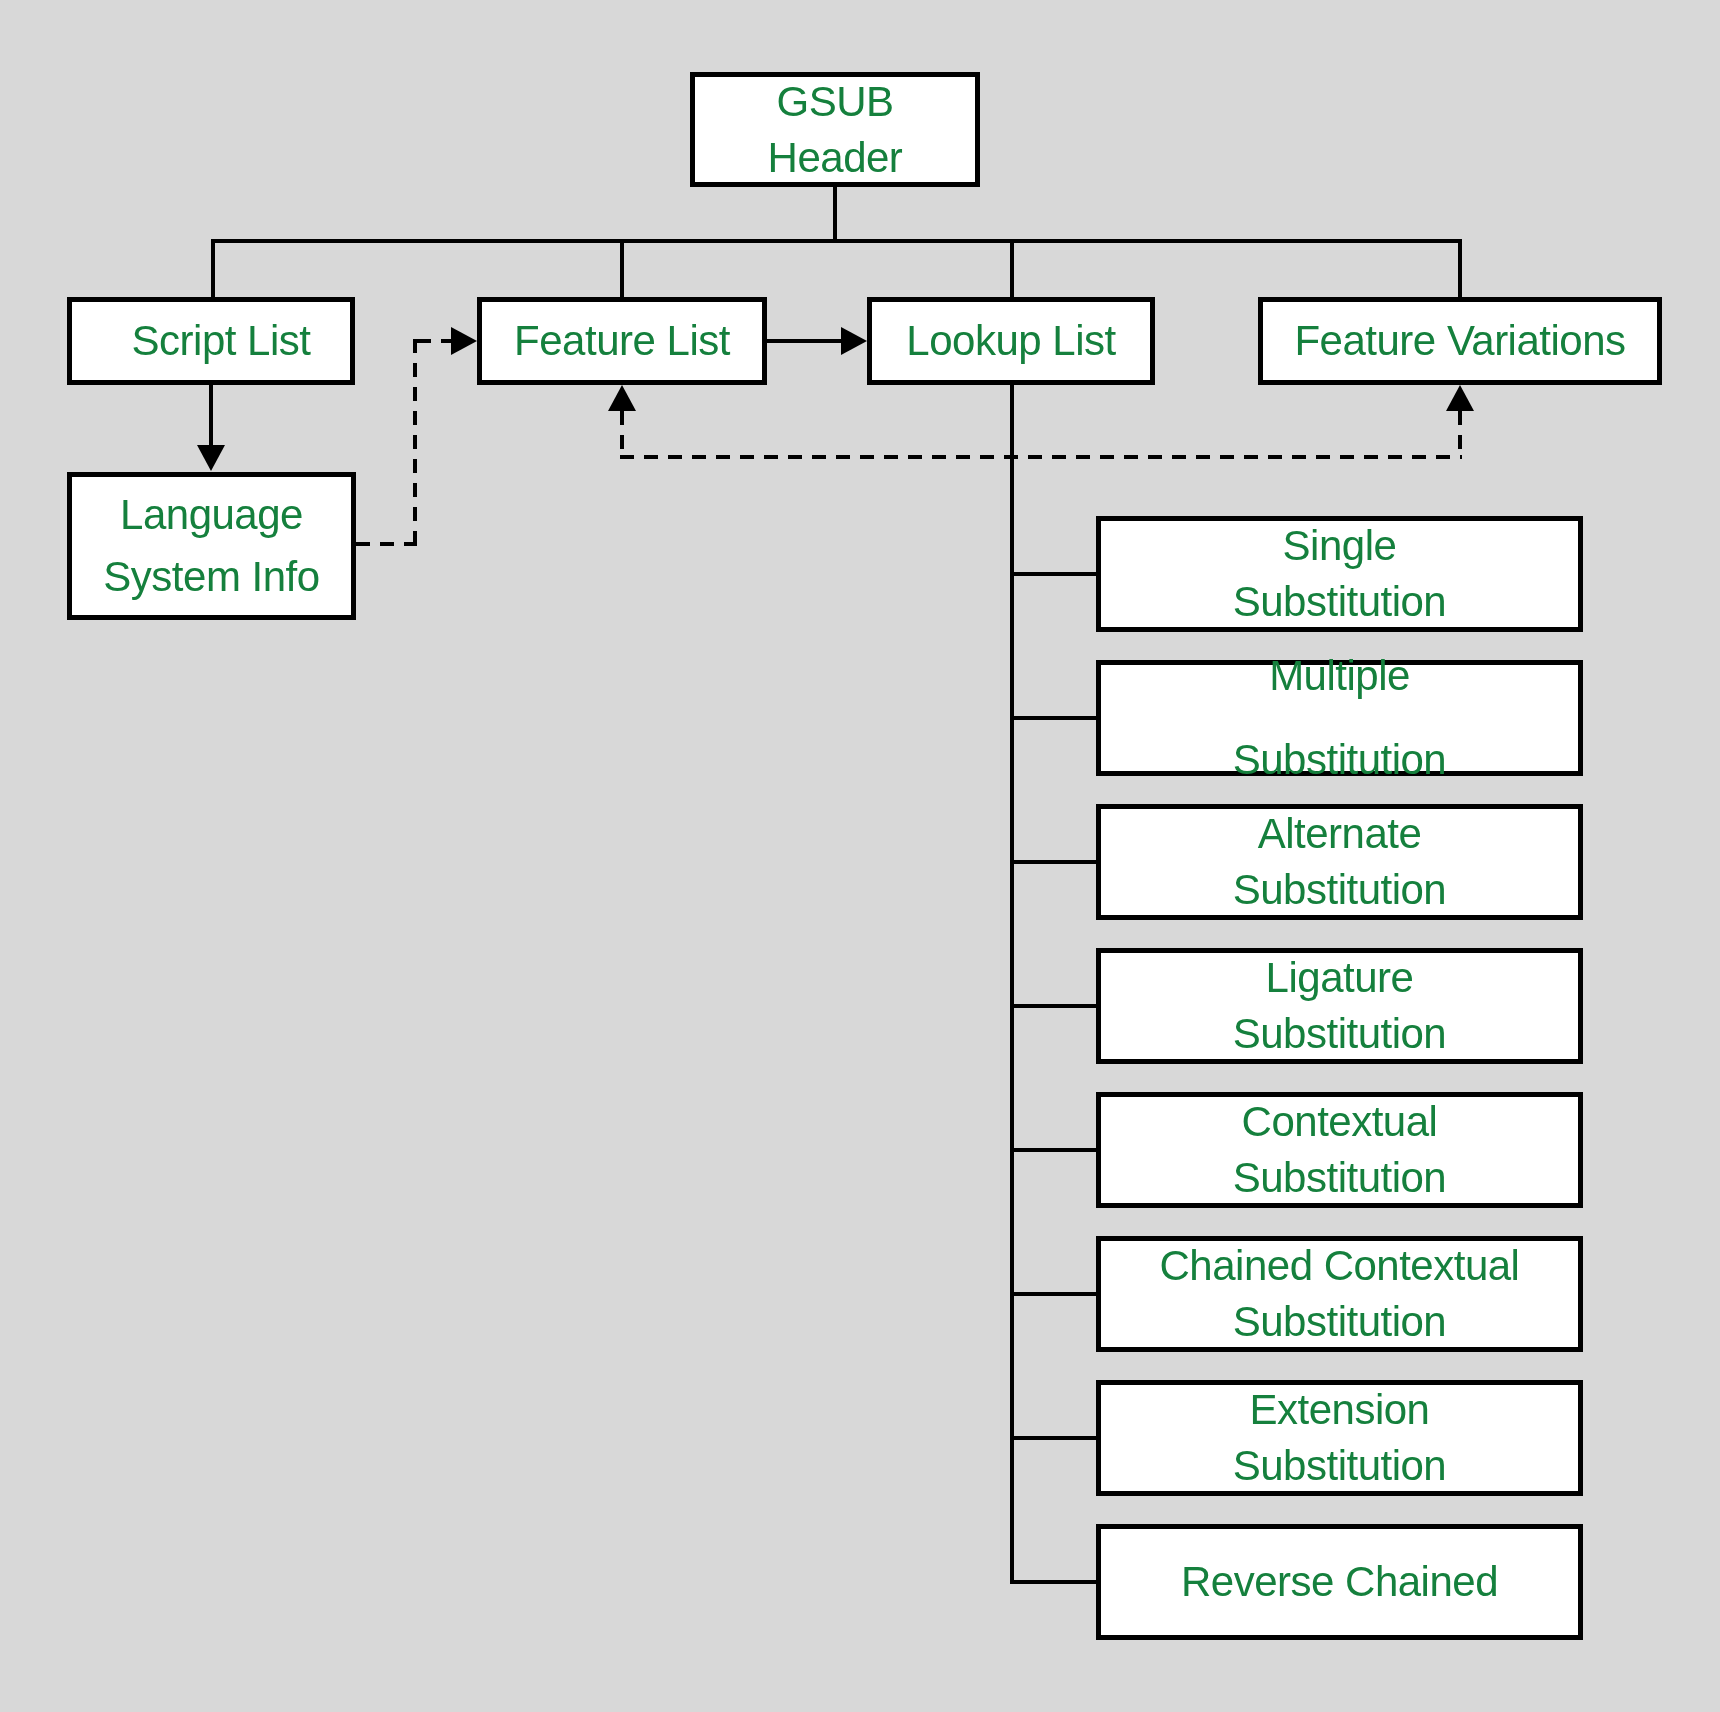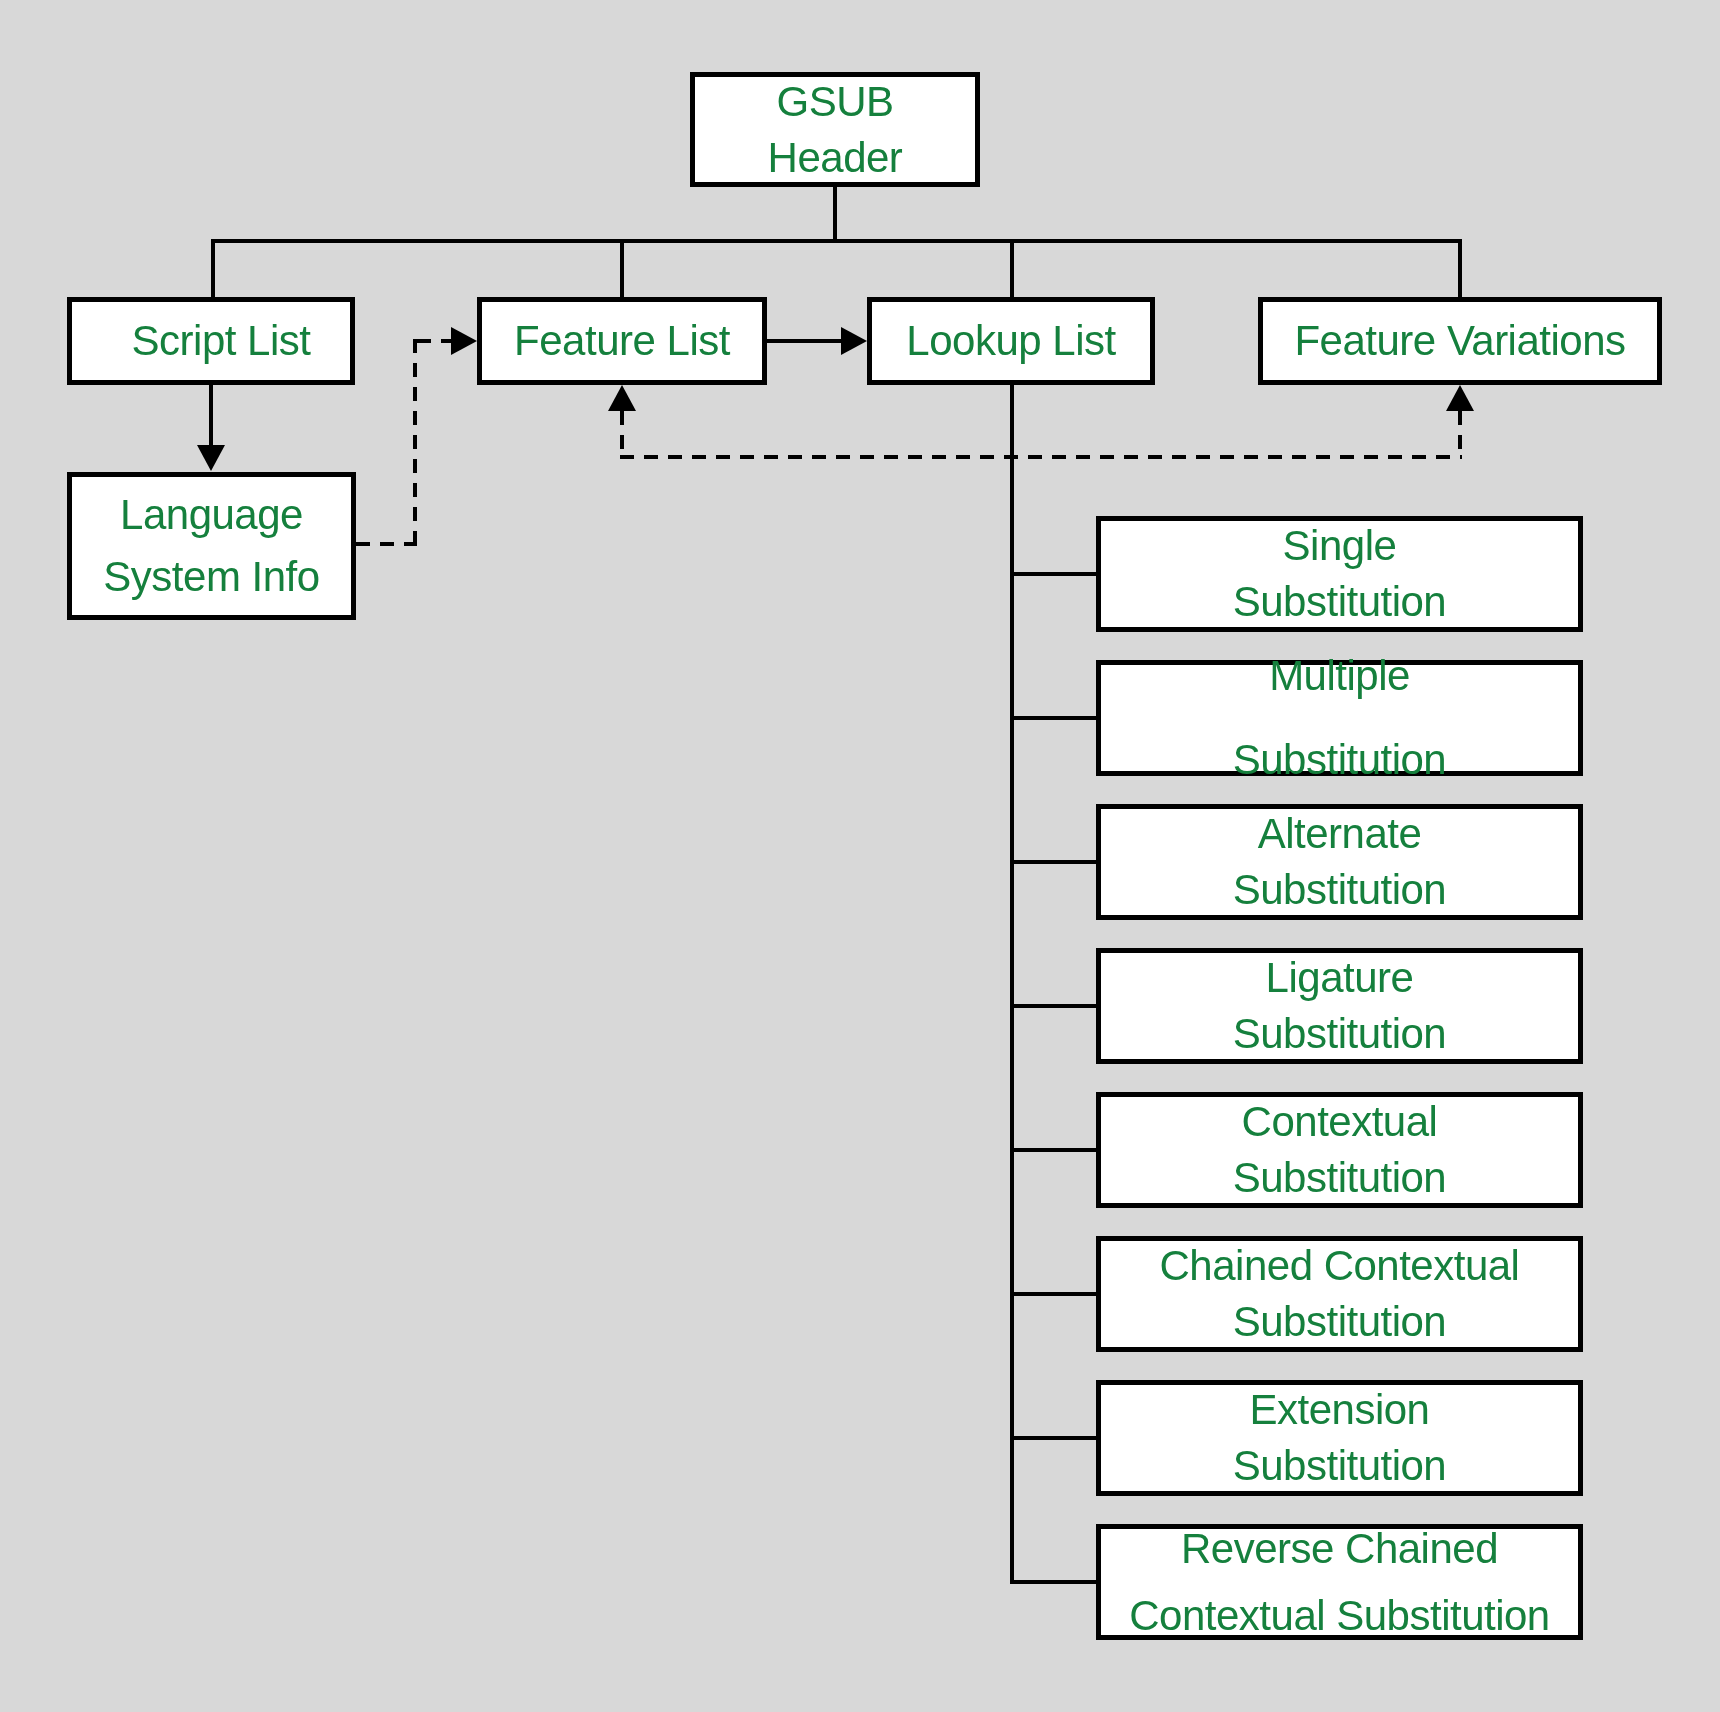--- a/index.html
+++ b/index.html
@@ -193,16 +193,15 @@
   <div class="node sub-node" id="sub-5">
     <span>Chained Contextual</span>
     <span>Substitution</span>
   </div>
   <div class="node sub-node" id="sub-6">
     <span>Extension</span>
     <span>Substitution</span>
   </div>
   <div class="node sub-node" id="sub-7">
     <span>Reverse Chained</span>
-    <span>Contextual Substitution</span>
   </div>
 
 </div>
 
 </body></html>

